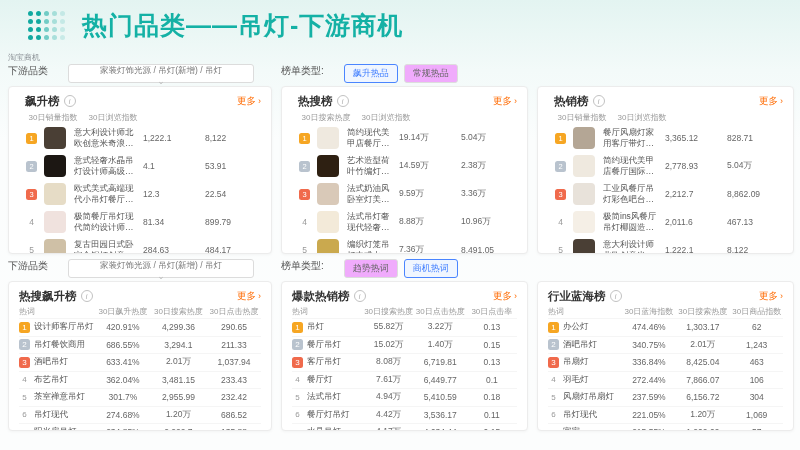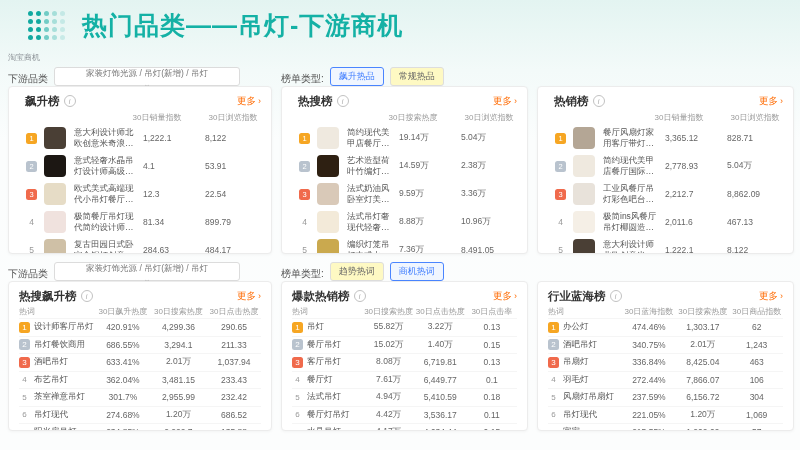--- a/index.html
+++ b/index.html
@@ -10,41 +10,41 @@
   }
   
   .header{display:flex;align-items:center;height:46px;padding:2px 20px 0 26px;}
   .logo{display:grid;grid-template-columns:repeat(5,8px);grid-auto-rows:8px;align-items:center;justify-items:center;}
   .dot{width:5px;height:5px;border-radius:50%;background:#11a9a0;}
   .page-title{margin-left:16px;font-size:25px;font-weight:bold;color:#14b1a5;letter-spacing:1px;white-space:nowrap;}
   .brand{margin-left:auto;font-size:17px;font-weight:bold;color:#f43e0a;white-space:nowrap;}
   .tag{font-size:8px;color:#8a9095;padding:4px 16px 1px 8px;}
   
   .grid{display:grid;grid-template-columns:264px 247px 257px;column-gap:9px;padding:0 8px;}
-  .colhead{height:22px;display:flex;align-items:flex-end;gap:6px;font-size:10px;color:#555;white-space:nowrap;}
+  .colhead{height:22px;display:flex;align-items:flex-start;gap:20px;font-size:10px;color:#555;white-space:nowrap;}
   .select{width:172px;height:17px;border:1px solid #dcdcdc;border-radius:3px;background:#fff;
     display:flex;align-items:center;justify-content:space-between;padding:0 6px;font-size:8.5px;color:#777;flex-direction:column;}
   .chev{color:#bbb;font-size:9px;line-height:1;}
   .tabs{display:flex;gap:6px;}
   .tab{height:17px;padding:0 8px;display:flex;align-items:center;border:1px solid #ddd;border-radius:3px;
-    background:#fef9c3;font-size:9px;color:#666;white-space:nowrap;}
+    background:#f0abfc;font-size:9px;color:#666;white-space:nowrap;}
   .tab.active{border-color:#4a85ff;color:#3f7dff;background:#f0f6ff;}
   
   .card{background:#fff;border:1px solid #ececec;border-radius:4px;padding:6px 10px 2px;
     box-shadow:0 1px 3px rgba(0,0,0,.04);box-sizing:border-box;}
   .tcard{height:168px;overflow:hidden;padding-left:16px;}
   .bcard{height:150px;overflow:hidden;}
   .card-h{display:flex;align-items:center;height:16px;}
   .card-title{font-size:11.5px;font-weight:bold;color:#333;}
   .info{width:10px;height:10px;margin-left:4px;border:1px solid #c2c2c2;border-radius:50%;color:#aaa;
     font-size:7px;display:flex;align-items:center;justify-content:center;font-style:italic;}
   .more{margin-left:auto;font-size:9.5px;color:#ff6a00;display:flex;align-items:center;gap:2px;}
   .more .gt{font-size:9px;}
   
-  .phead{display:flex;justify-content:flex-end;gap:20px;font-size:8px;color:#9a9a9a;padding:3px 0 1px;}
+  .phead{display:flex;gap:4px;font-size:8px;color:#9a9a9a;padding:3px 0 1px;}
   .phead span{width:56px;text-align:center;}
   .prow{display:grid;grid-template-columns:13px 24px 1fr 56px 56px;column-gap:6px;align-items:center;padding:2px 0;height:24px;}
   .rank{font-size:8.5px;color:#999;text-align:center;}
   .rank.b1,.rank.b2,.rank.b3{width:11px;height:11px;line-height:11px;border-radius:2.5px;color:#fff;font-size:7.5px;margin:0 auto;}
   .b1{background:#f6a623;}.b2{background:#b9c3ce;}.b3{background:#f06a4c;}
   .thumb{width:22px;height:22px;border-radius:4px;background:#eee;}
   .ptitle{font-size:8.5px;color:#555;line-height:1.25;display:-webkit-box;-webkit-line-clamp:2;-webkit-box-orient:vertical;overflow:hidden;}
   .num{font-size:8.5px;color:#666;text-align:left;}
   
   .trow{display:grid;grid-template-columns:1.35fr .95fr 1fr .95fr;align-items:center;height:16.5px;border-top:1px solid #f5f5f5;}

